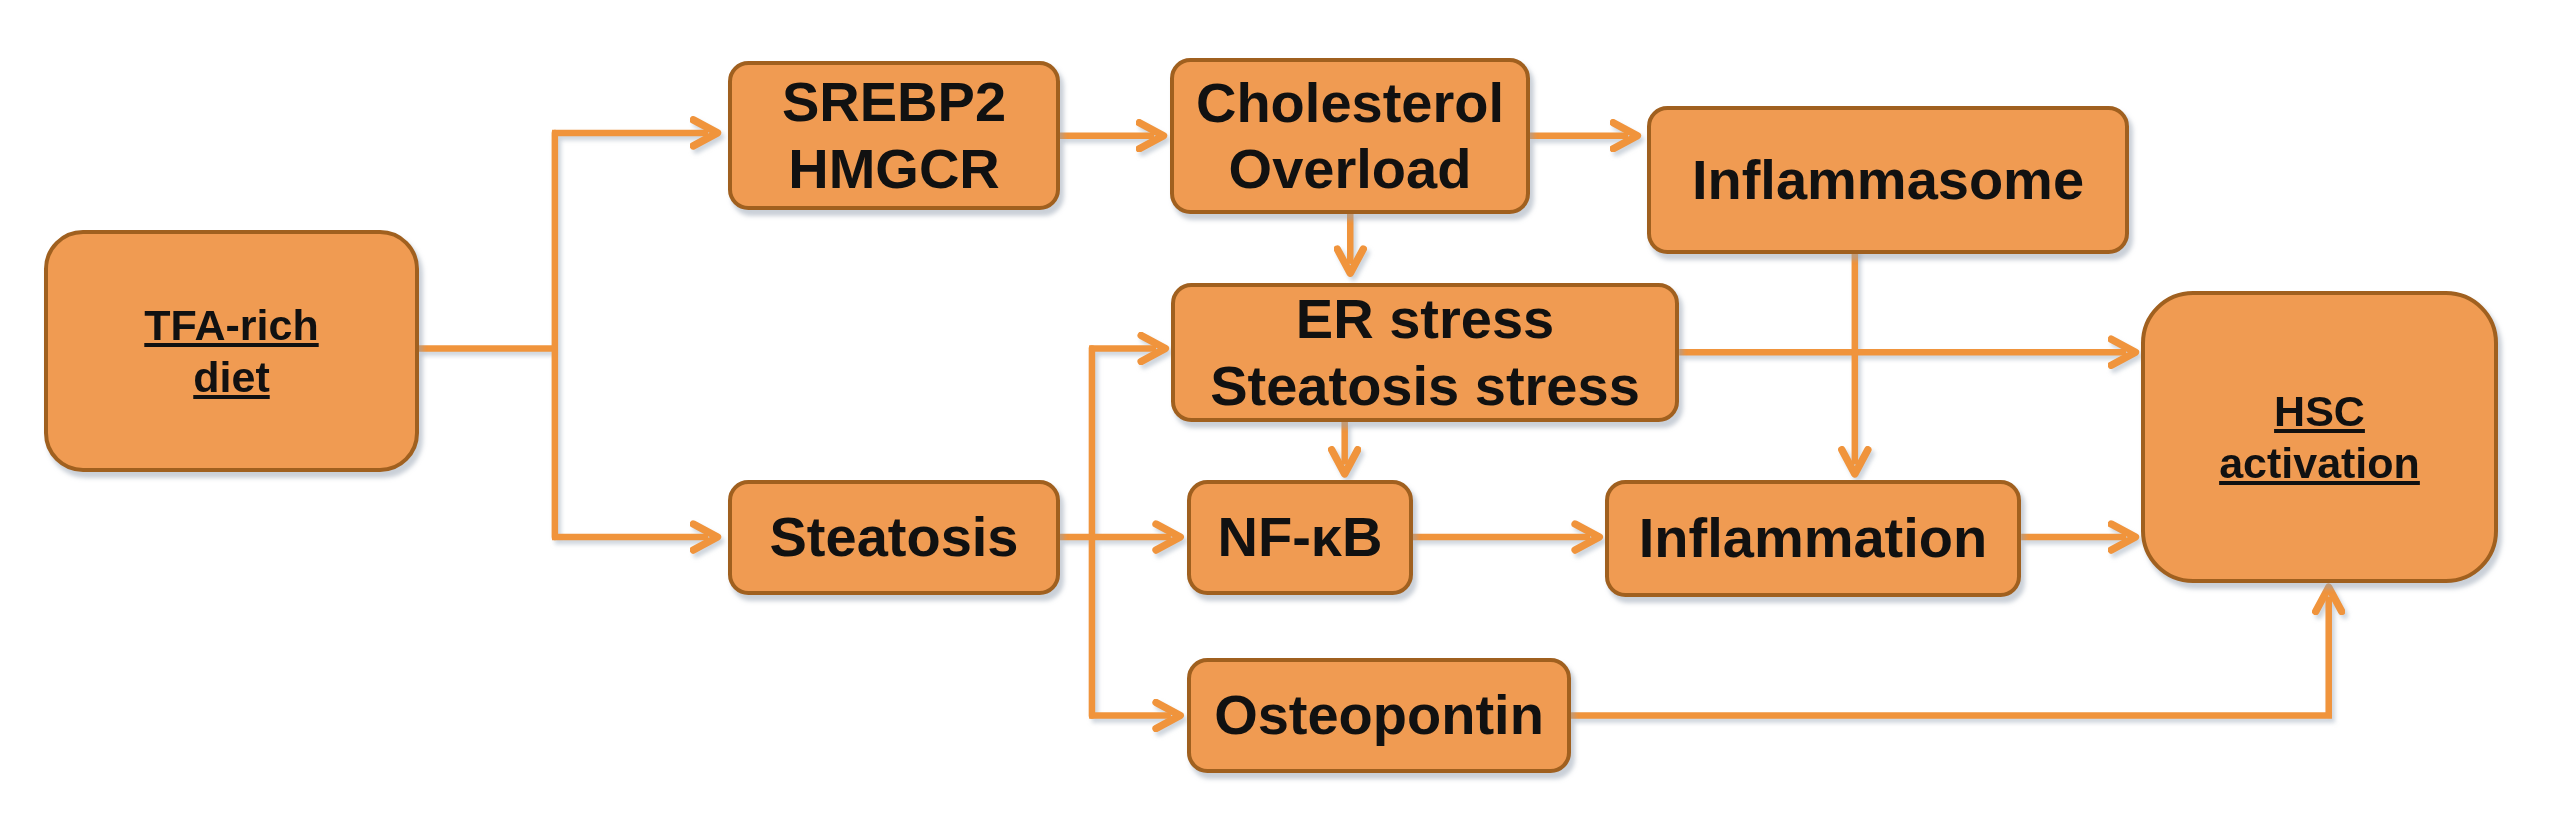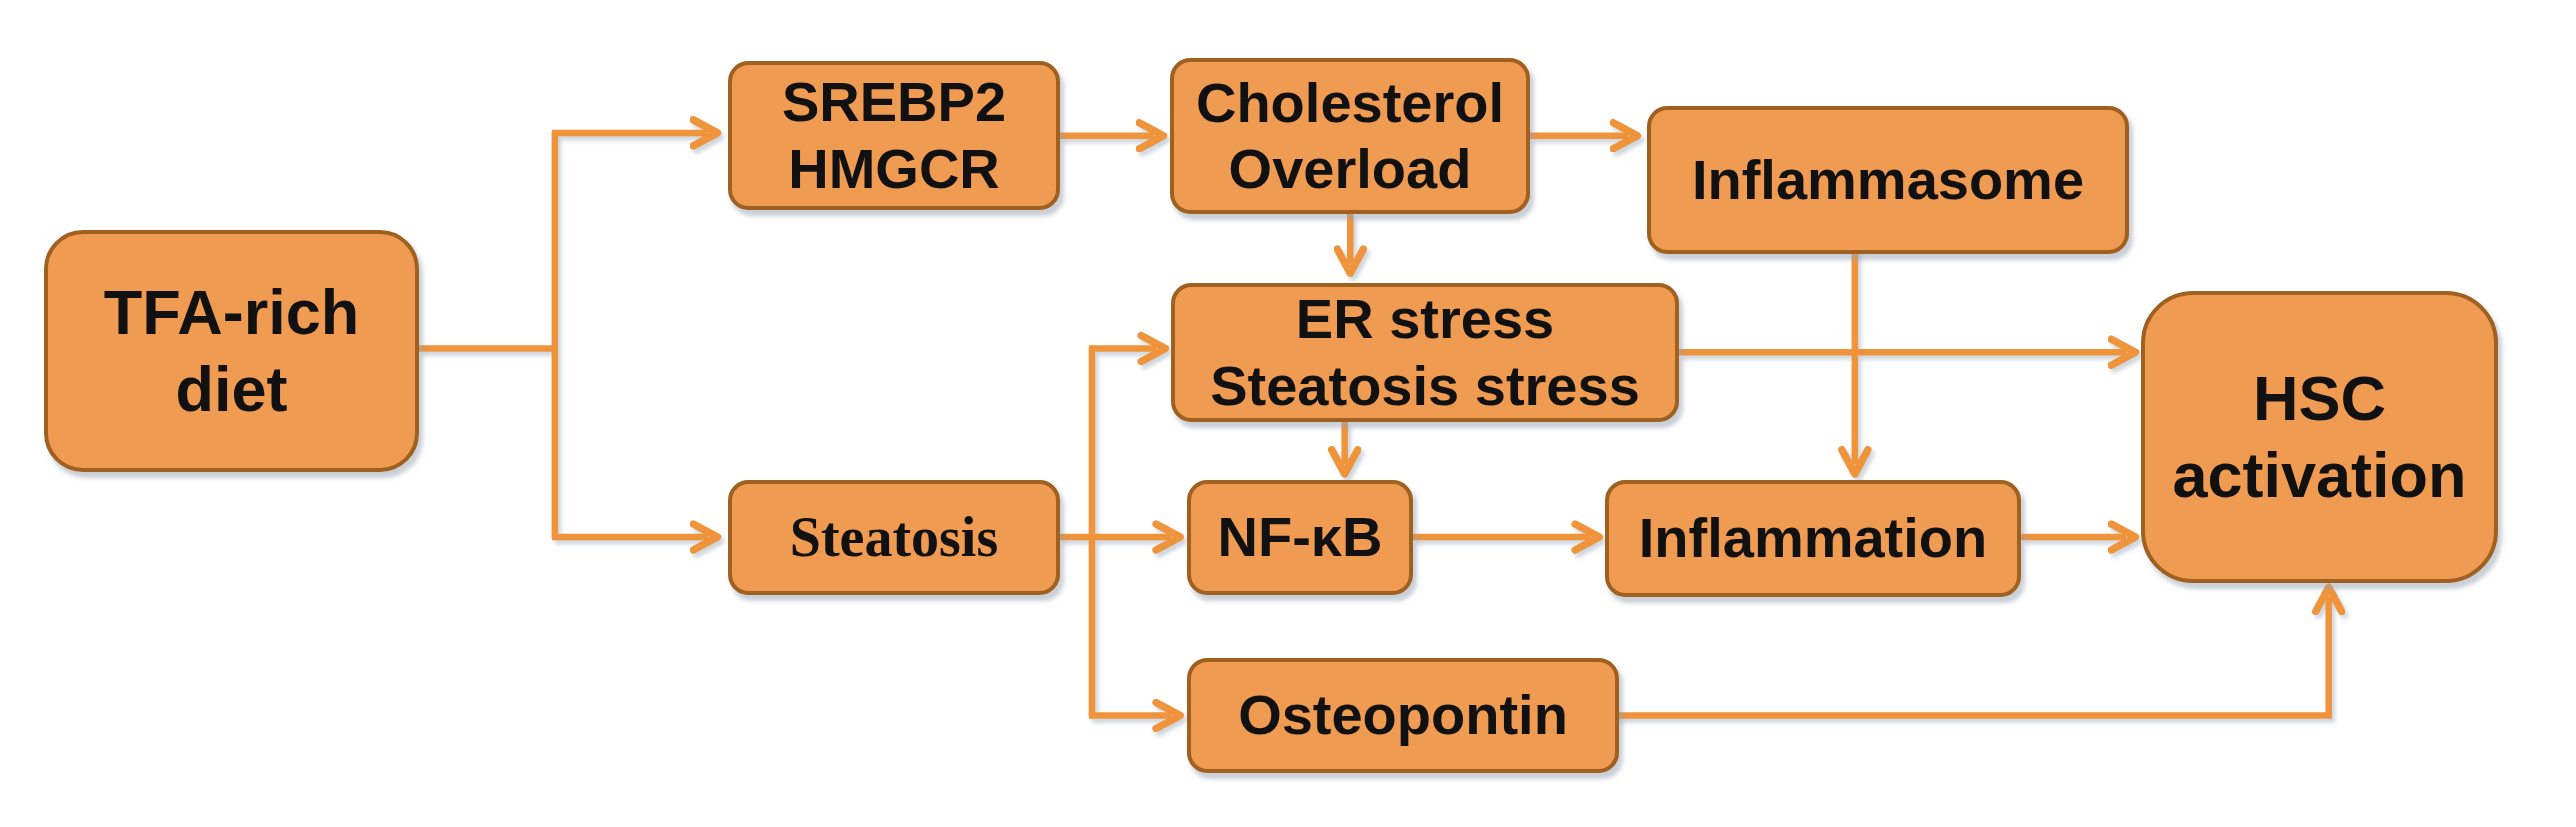--- a/index.html
+++ b/index.html
@@ -47,21 +47,21 @@
     box-shadow:3.7px 5.6px 4.6px rgba(150,162,178,0.5);
   }
   .node .label{
     font-weight:700;
     color:var(--text);
     font-size:56px;
     line-height:1.18;
     white-space:pre-line;
     letter-spacing:0px;
   }
-  .node.big .label{font-size:63px;line-height:1.22;}
+  .node.big .label{font-size:43px;line-height:1.22;text-decoration:underline;}
 </style>
 </head>
 <body>
 
 <div class="canvas">
 
   <svg class="edges" viewBox="0 0 2772 890" xmlns="http://www.w3.org/2000/svg">
     <defs>
       <marker id="arrowhead" markerWidth="36" markerHeight="36" refX="20" refY="18" orient="auto" markerUnits="userSpaceOnUse">
         <path d="M4 4 L30 18 L4 32"></path>
@@ -109,33 +109,33 @@
 
   <div class="node" style="left:1647px;top:62px;width:482px;height:148px;margin-top:44px;">
     <span class="label">Inflammasome</span>
   </div>
 
   <div class="node" style="left:1171px;top:283px;width:508px;height:139px;">
     <span class="label">ER stress
 Steatosis stress</span>
   </div>
 
-  <div class="node" style="left:728px;top:480px;width:332px;height:115px;font-family:Liberation Serif, serif;">
+  <div class="node" style="left:728px;top:480px;width:332px;height:115px;">
     <span class="label">Steatosis</span>
   </div>
 
   <div class="node" style="left:1187px;top:480px;width:226px;height:115px;">
     <span class="label">NF-κB</span>
   </div>
 
   <div class="node" style="left:1605px;top:480px;width:416px;height:117px;">
     <span class="label">Inflammation</span>
   </div>
 
-  <div class="node" style="left:1187px;top:658px;width:432px;height:115px;text-align:center;">
+  <div class="node" style="left:1187px;top:658px;width:384px;height:115px;text-align:center;">
     <span class="label">Osteopontin</span>
   </div>
 
   <div class="node big" style="left:2141px;top:291px;width:357px;height:292px;border-radius:52px;">
     <span class="label">HSC
 activation</span>
   </div>
 
 </div>
 

